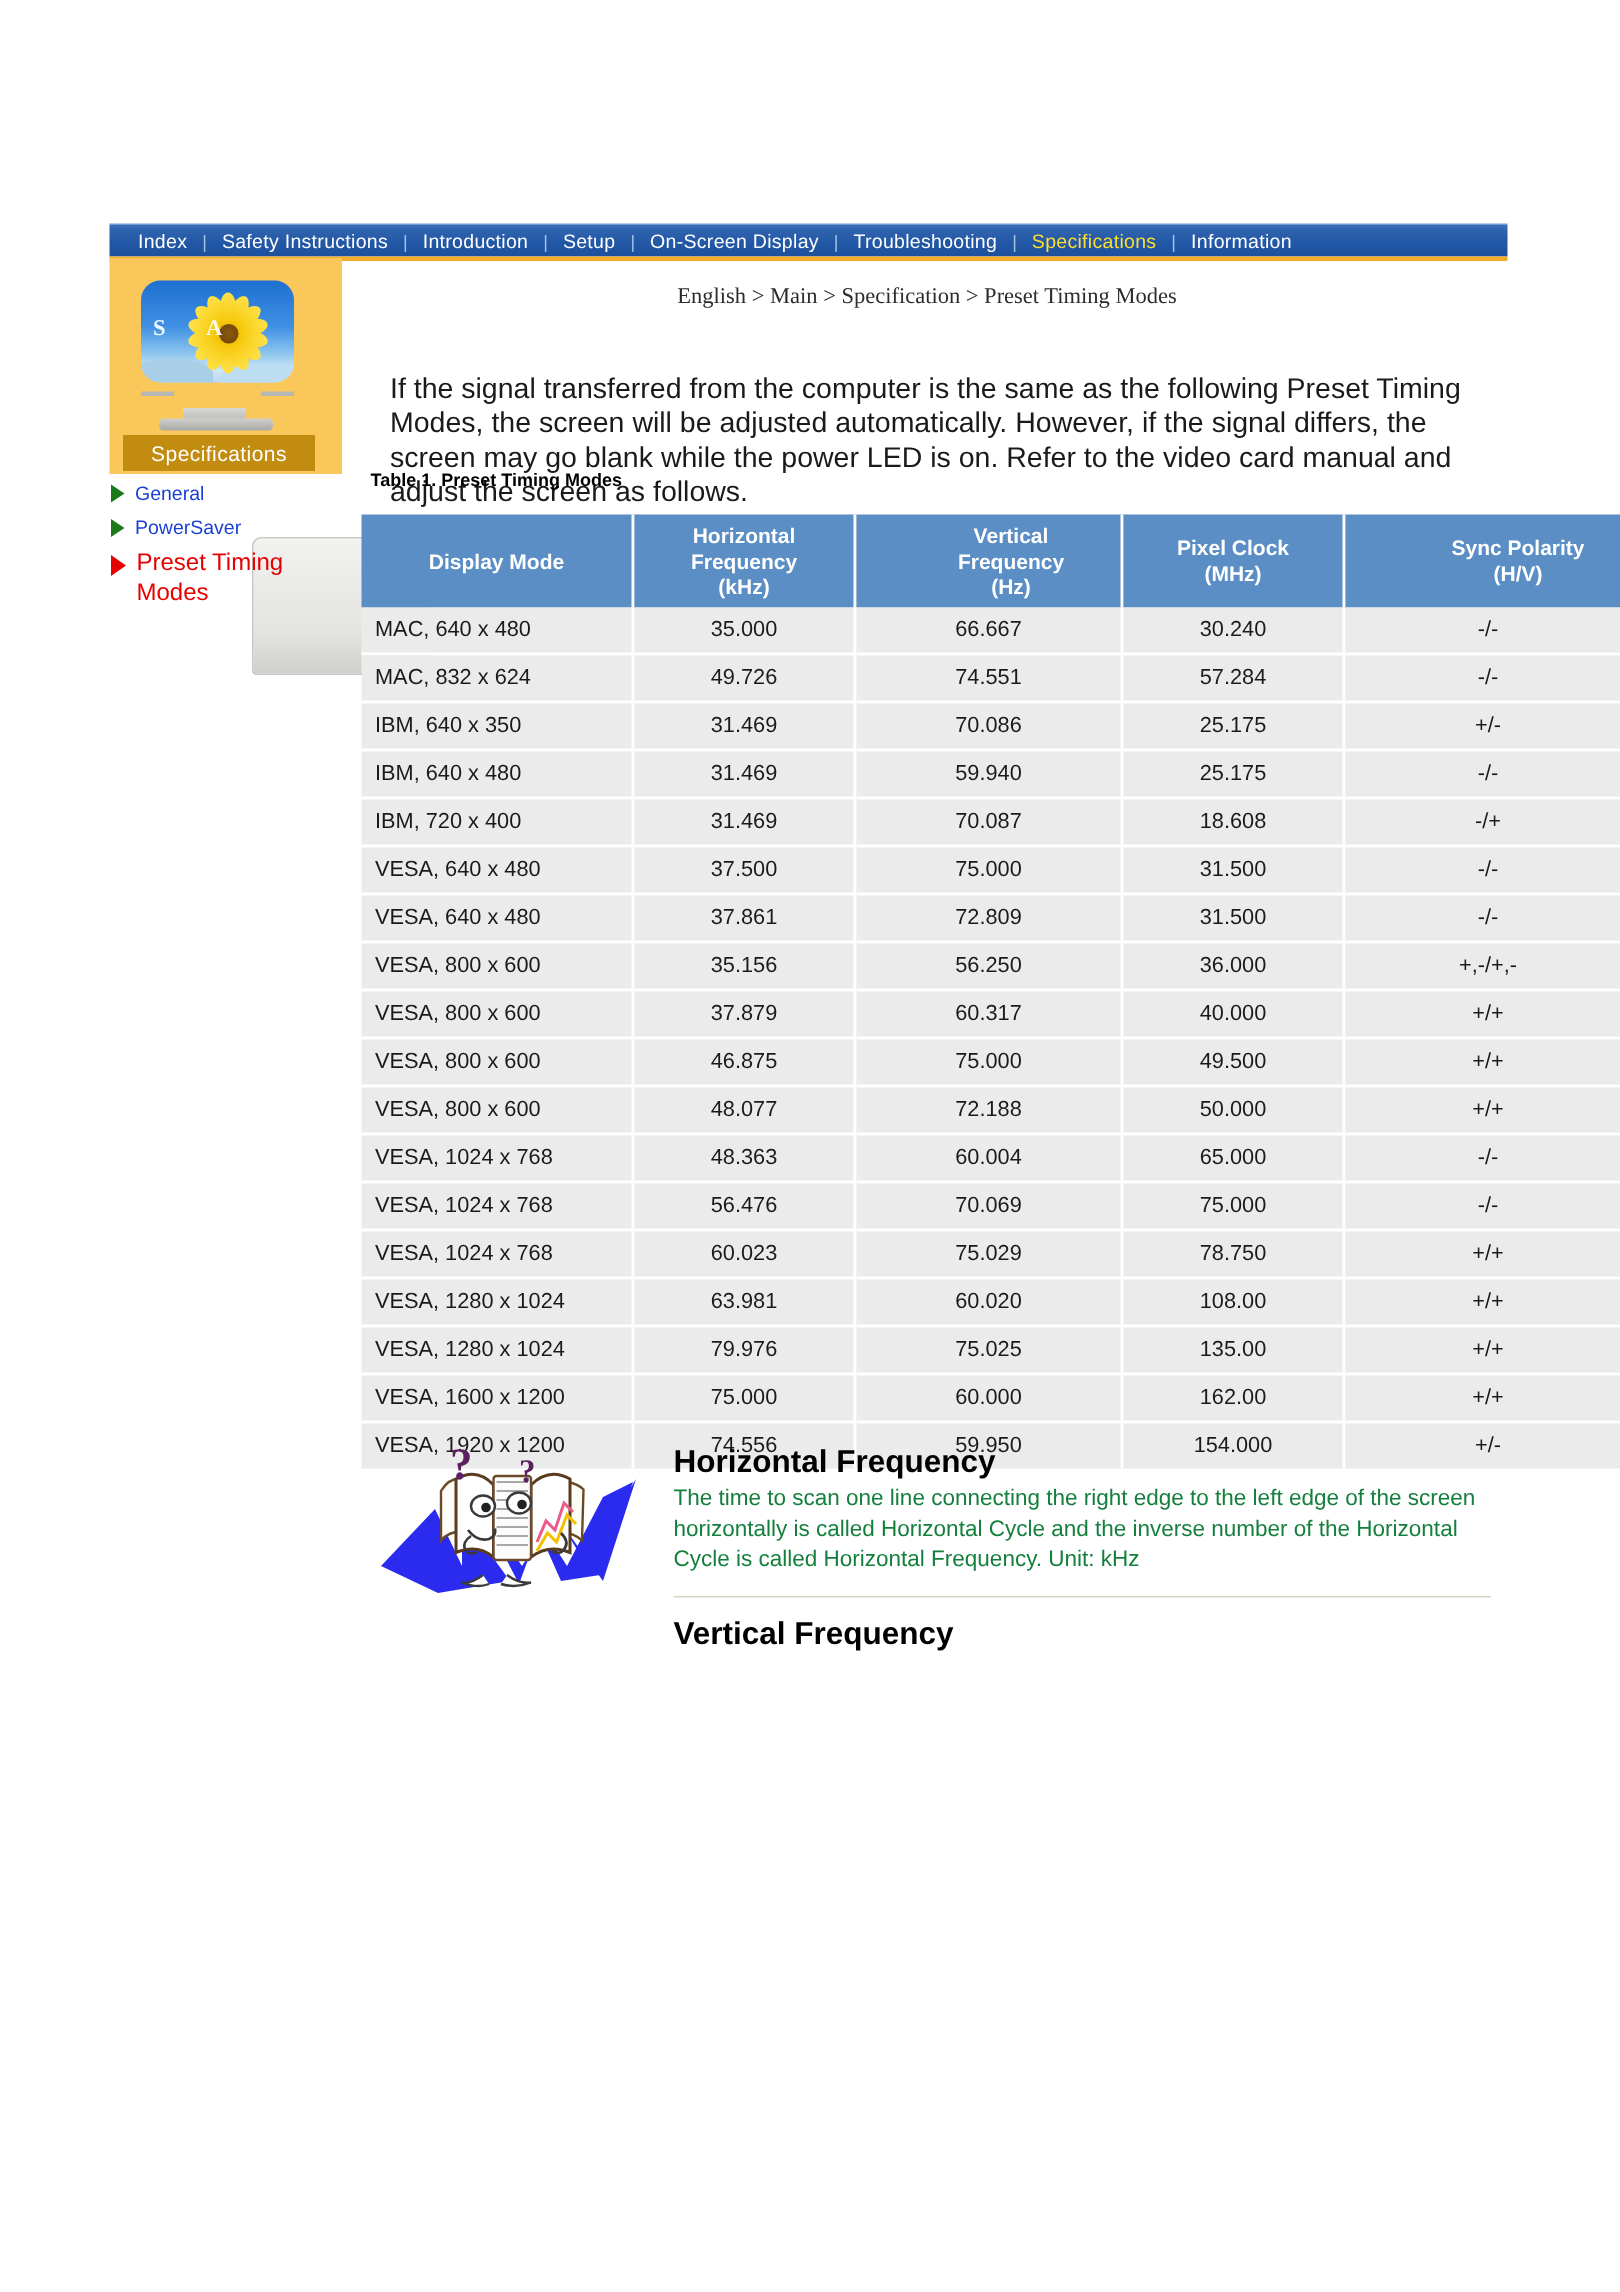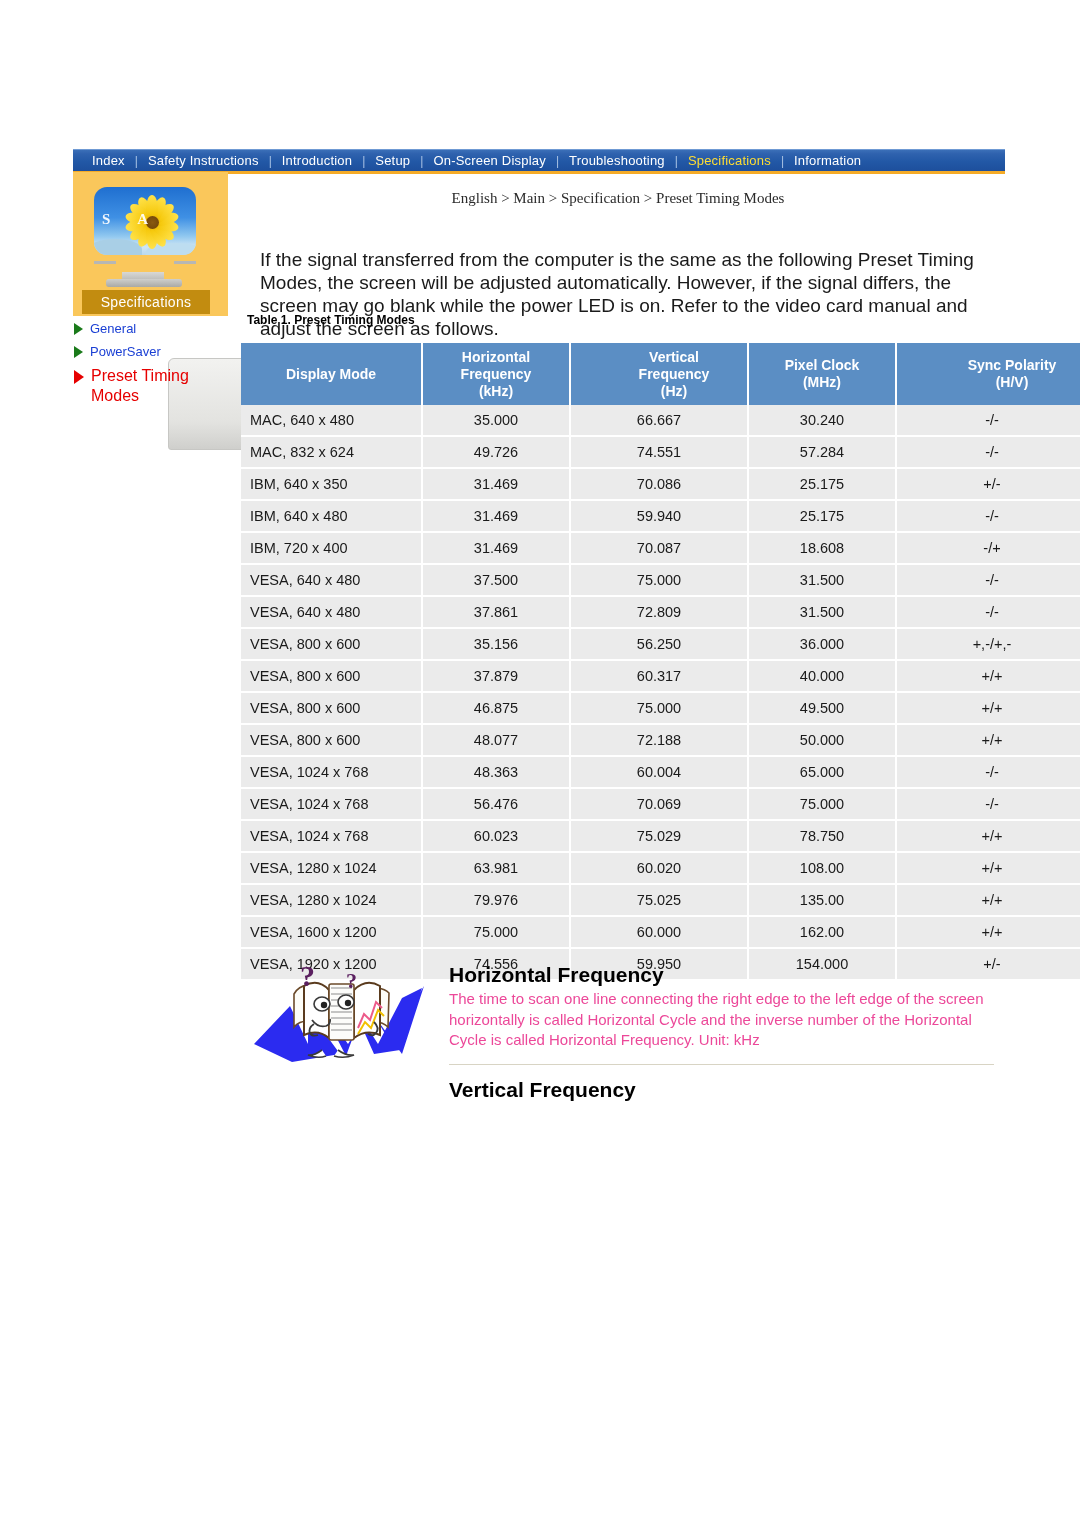--- a/index.html
+++ b/index.html
@@ -332,21 +332,21 @@
   }
   .def-title {
     font-size: 21px;
     font-weight: bold;
     color: #000000;
     margin-bottom: 2px;
   }
   .def-text {
     font-size: 15px;
     line-height: 20.5px;
-    color: #ec4899;
+    color: #15803d;
   }
   .def-rule {
     height: 1px;
     background: #d8d4c4;
     margin: 13px 0 13px 0;
   }
 </style>
 </head>
 <body>
 

